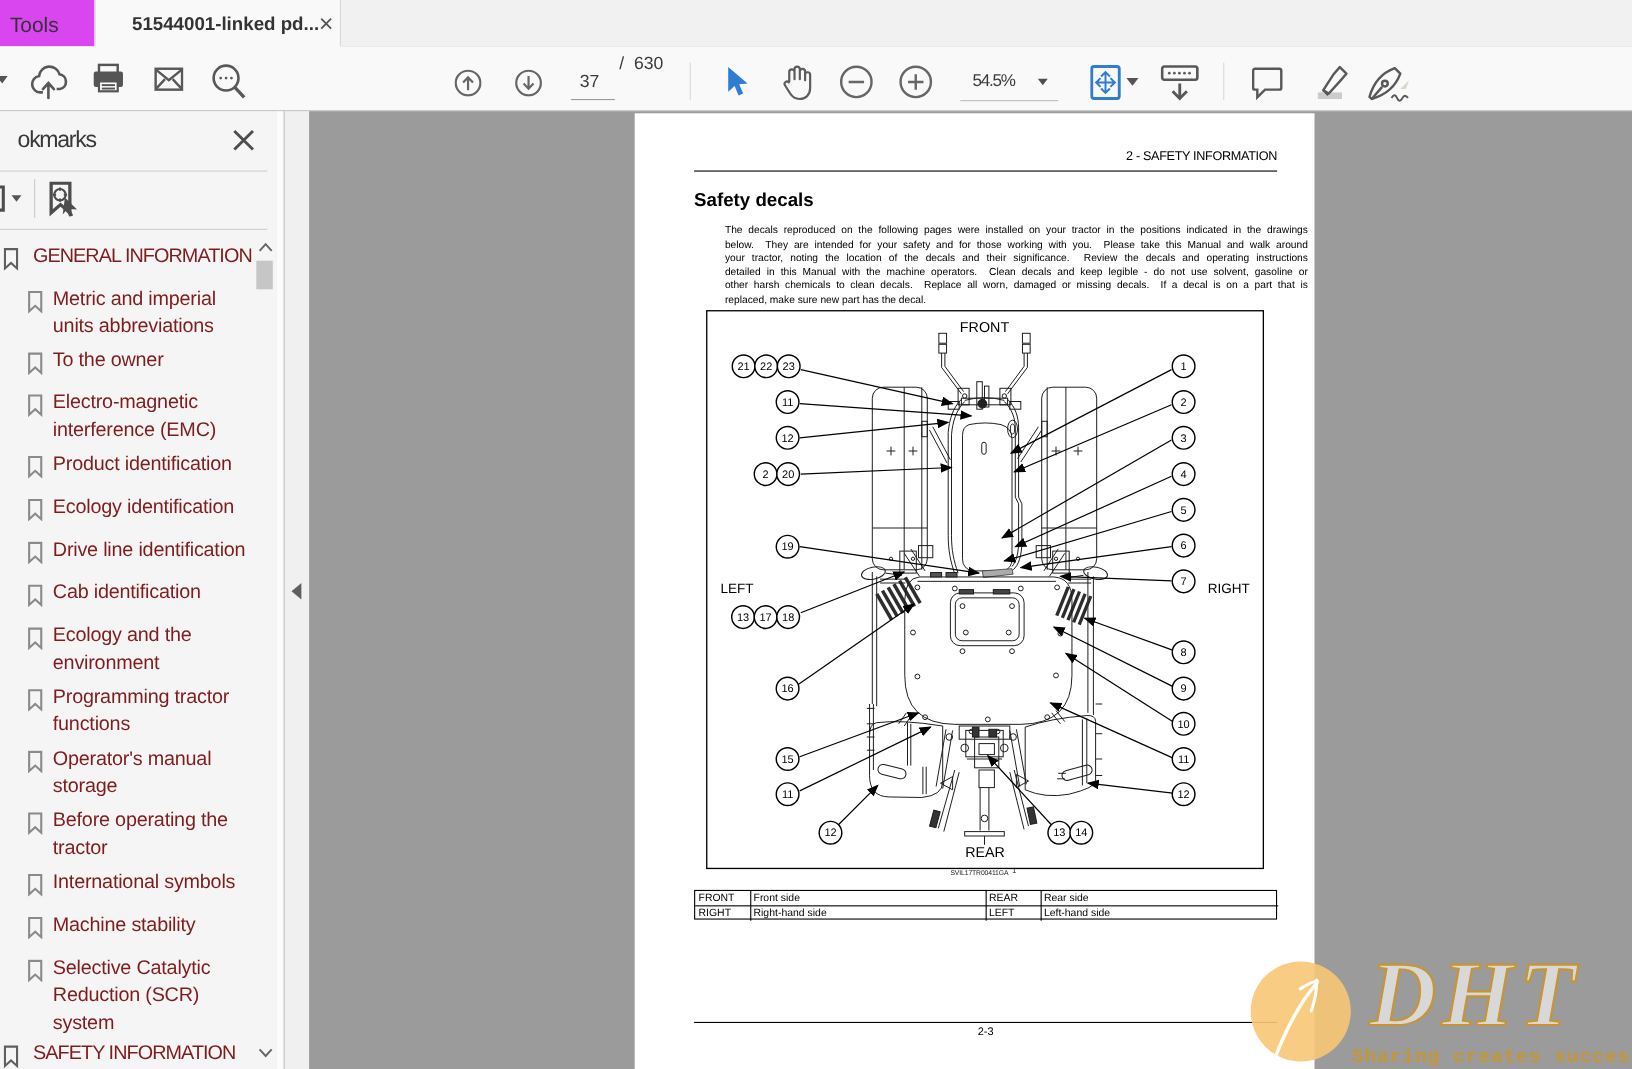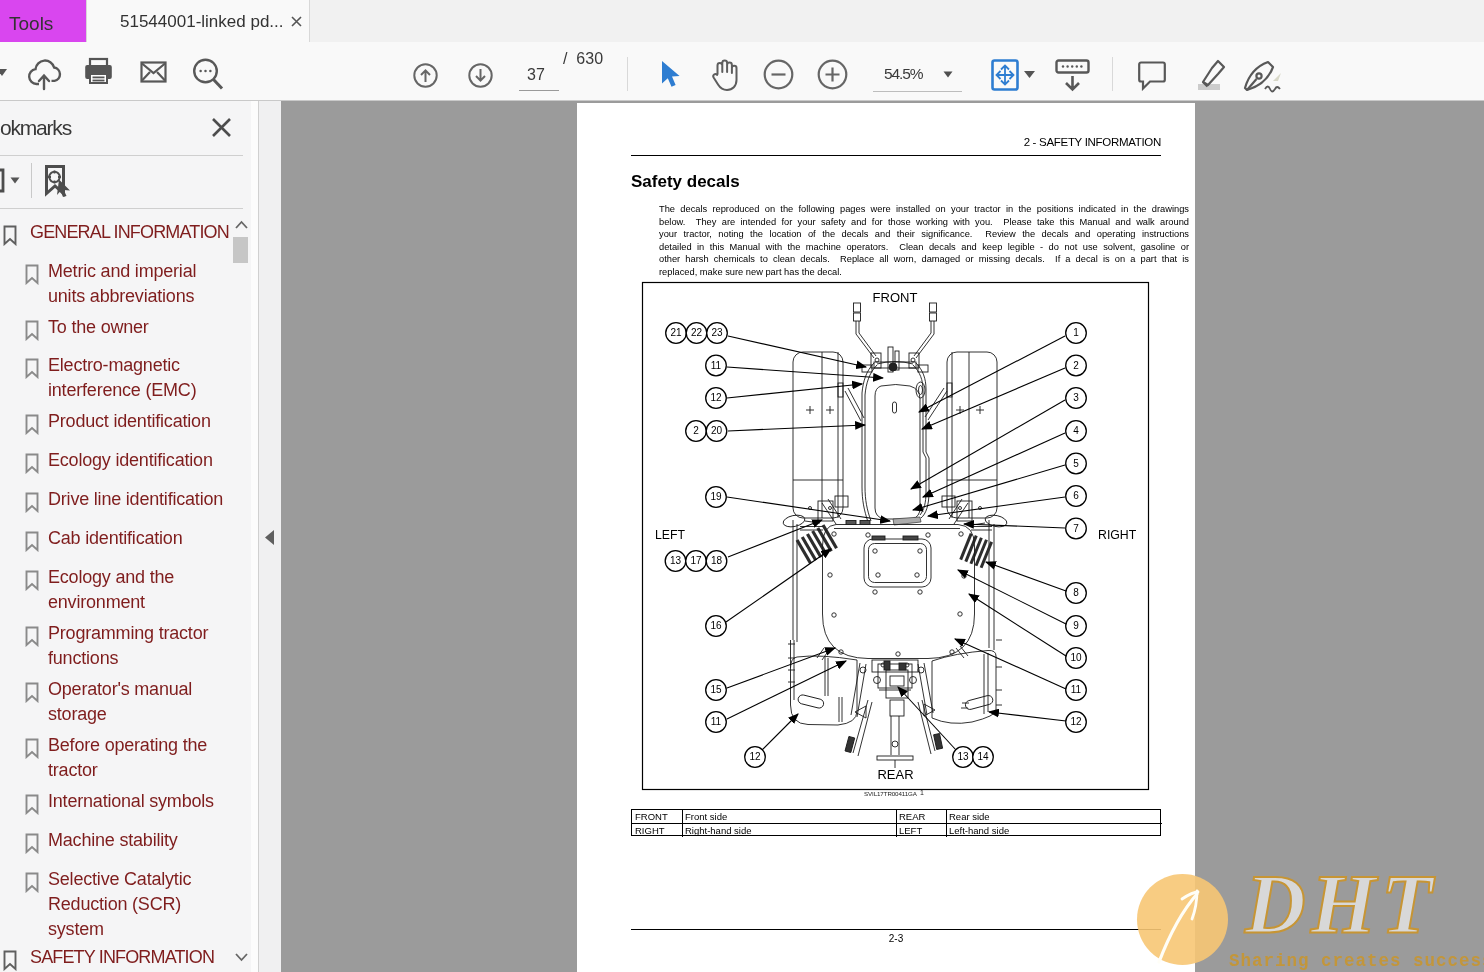--- a/index.html
+++ b/index.html
@@ -4,30 +4,30 @@
 <style>
   * { margin:0; padding:0; box-sizing:border-box; }
   html,body { width:1484px; height:972px; overflow:hidden; font-family:"Liberation Sans",sans-serif; -webkit-font-smoothing:antialiased; }
   .abs { position:absolute; }
   #app { position:relative; width:1484px; height:972px; background:#9b9b9b; }
   
   #tabbar { position:absolute; left:0; top:0; width:1484px; height:42px; background:#f1f1f1; }
   #toolsTab { position:absolute; left:0; top:0; width:86px; height:42px; background:#d946ef; }
   #toolsTab span { position:absolute; left:9px; top:13px; font-size:19px; color:#333; }
   #docTab { position:absolute; left:86px; top:0; width:224px; height:43px; background:#f9f9f9; border-left:1px solid #d8d8d8; border-right:1px solid #d8d8d8; }
-  #docTab .t { position:absolute; left:33px; top:12px; font-size:17px; color:#333; white-space:nowrap; }
+  #docTab .t { position:absolute; left:33px; top:12px; font-size:17px; color:#333; white-space:nowrap;font-weight:bold; }
   #toolbar { position:absolute; left:0; top:42px; width:1484px; height:59px; background:#f9f9f9; border-bottom:1px solid #c9c9c9; }
   .sep { position:absolute; top:57px; width:1px; height:34px; background:#d9d9d9; }
   .tbtxt { position:absolute; font-size:16px; color:#3a3a3a; }
   
   #sidebar { position:absolute; left:0; top:101px; width:251px; height:871px; background:#f5f5f6; }
   #sbstrip { position:absolute; left:251px; top:101px; width:7px; height:871px; background:#fcfcfc; }
   #sbborder { position:absolute; left:258px; top:101px; width:1px; height:871px; background:#d0d0d0; }
   #gutter { position:absolute; left:259px; top:101px; width:22px; height:871px; background:#f0f0f1; }
-  #sbtitle { position:absolute; left:0px; top:116px; font-size:21px; color:#383838; letter-spacing:-1.2px; }
+  #sbtitle { position:absolute; left:0px; top:116px; font-size:21px; color:#383838; letter-spacing:-1.2px;padding-left:16px; }
   .sbline { position:absolute; background:#cfcfcf; height:1px; }
   .bm { position:absolute; font-size:18px; color:#7f1d1d; white-space:nowrap; letter-spacing:-0.2px; }
   
   #page { position:absolute; left:577px; top:103px; width:618px; height:869px; background:#ffffff; }
   .doc { position:absolute; color:#000; }
   .para { left:631px; width:530px; font-size:9.3px; text-align:justify; text-align-last:justify;margin-left:28px; }
   
   #wmcircle { position:absolute; left:1137px; top:874px; width:91px; height:91px; border-radius:50%; background:rgba(247,198,116,0.90); }
   #dht { position:absolute; left:1245px; top:856px; font-family:"Liberation Serif",serif; font-style:italic; font-weight:bold; font-size:84px; color:#d8d8d8; -webkit-text-stroke:2px #c79534; letter-spacing:5px;text-align:center; }
   #shar { position:absolute; left:1229px; top:951px; font-family:"Liberation Mono",monospace; font-weight:bold; font-size:17.5px; color:#c3963a; letter-spacing:1px; white-space:nowrap; }

